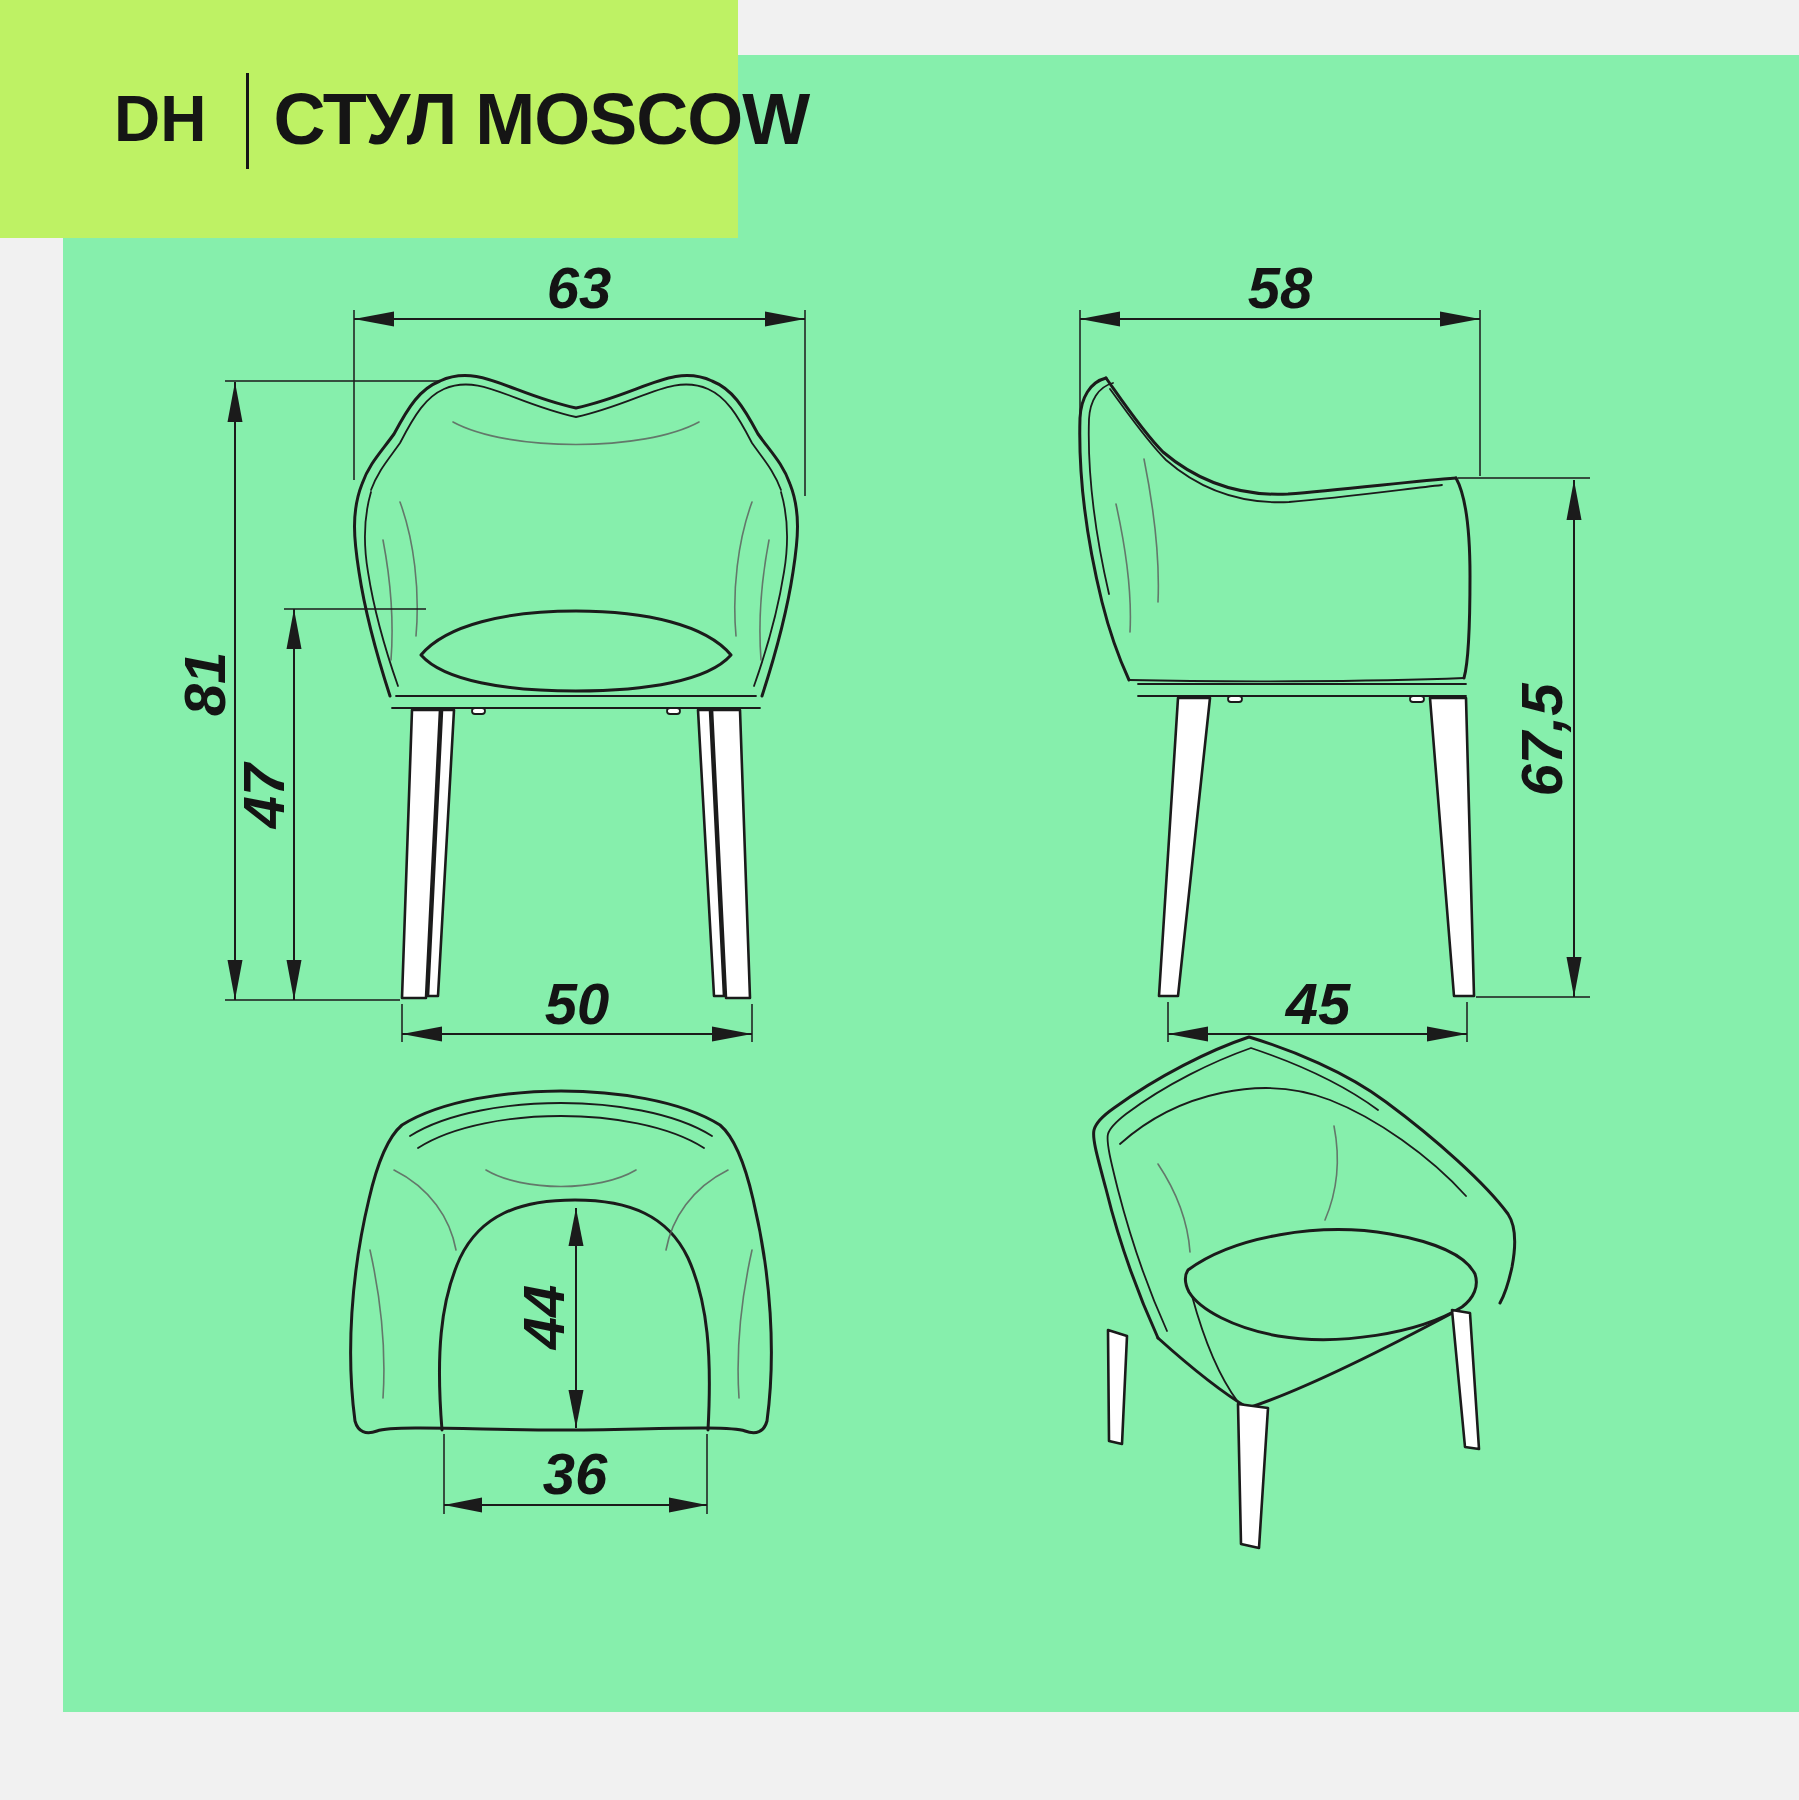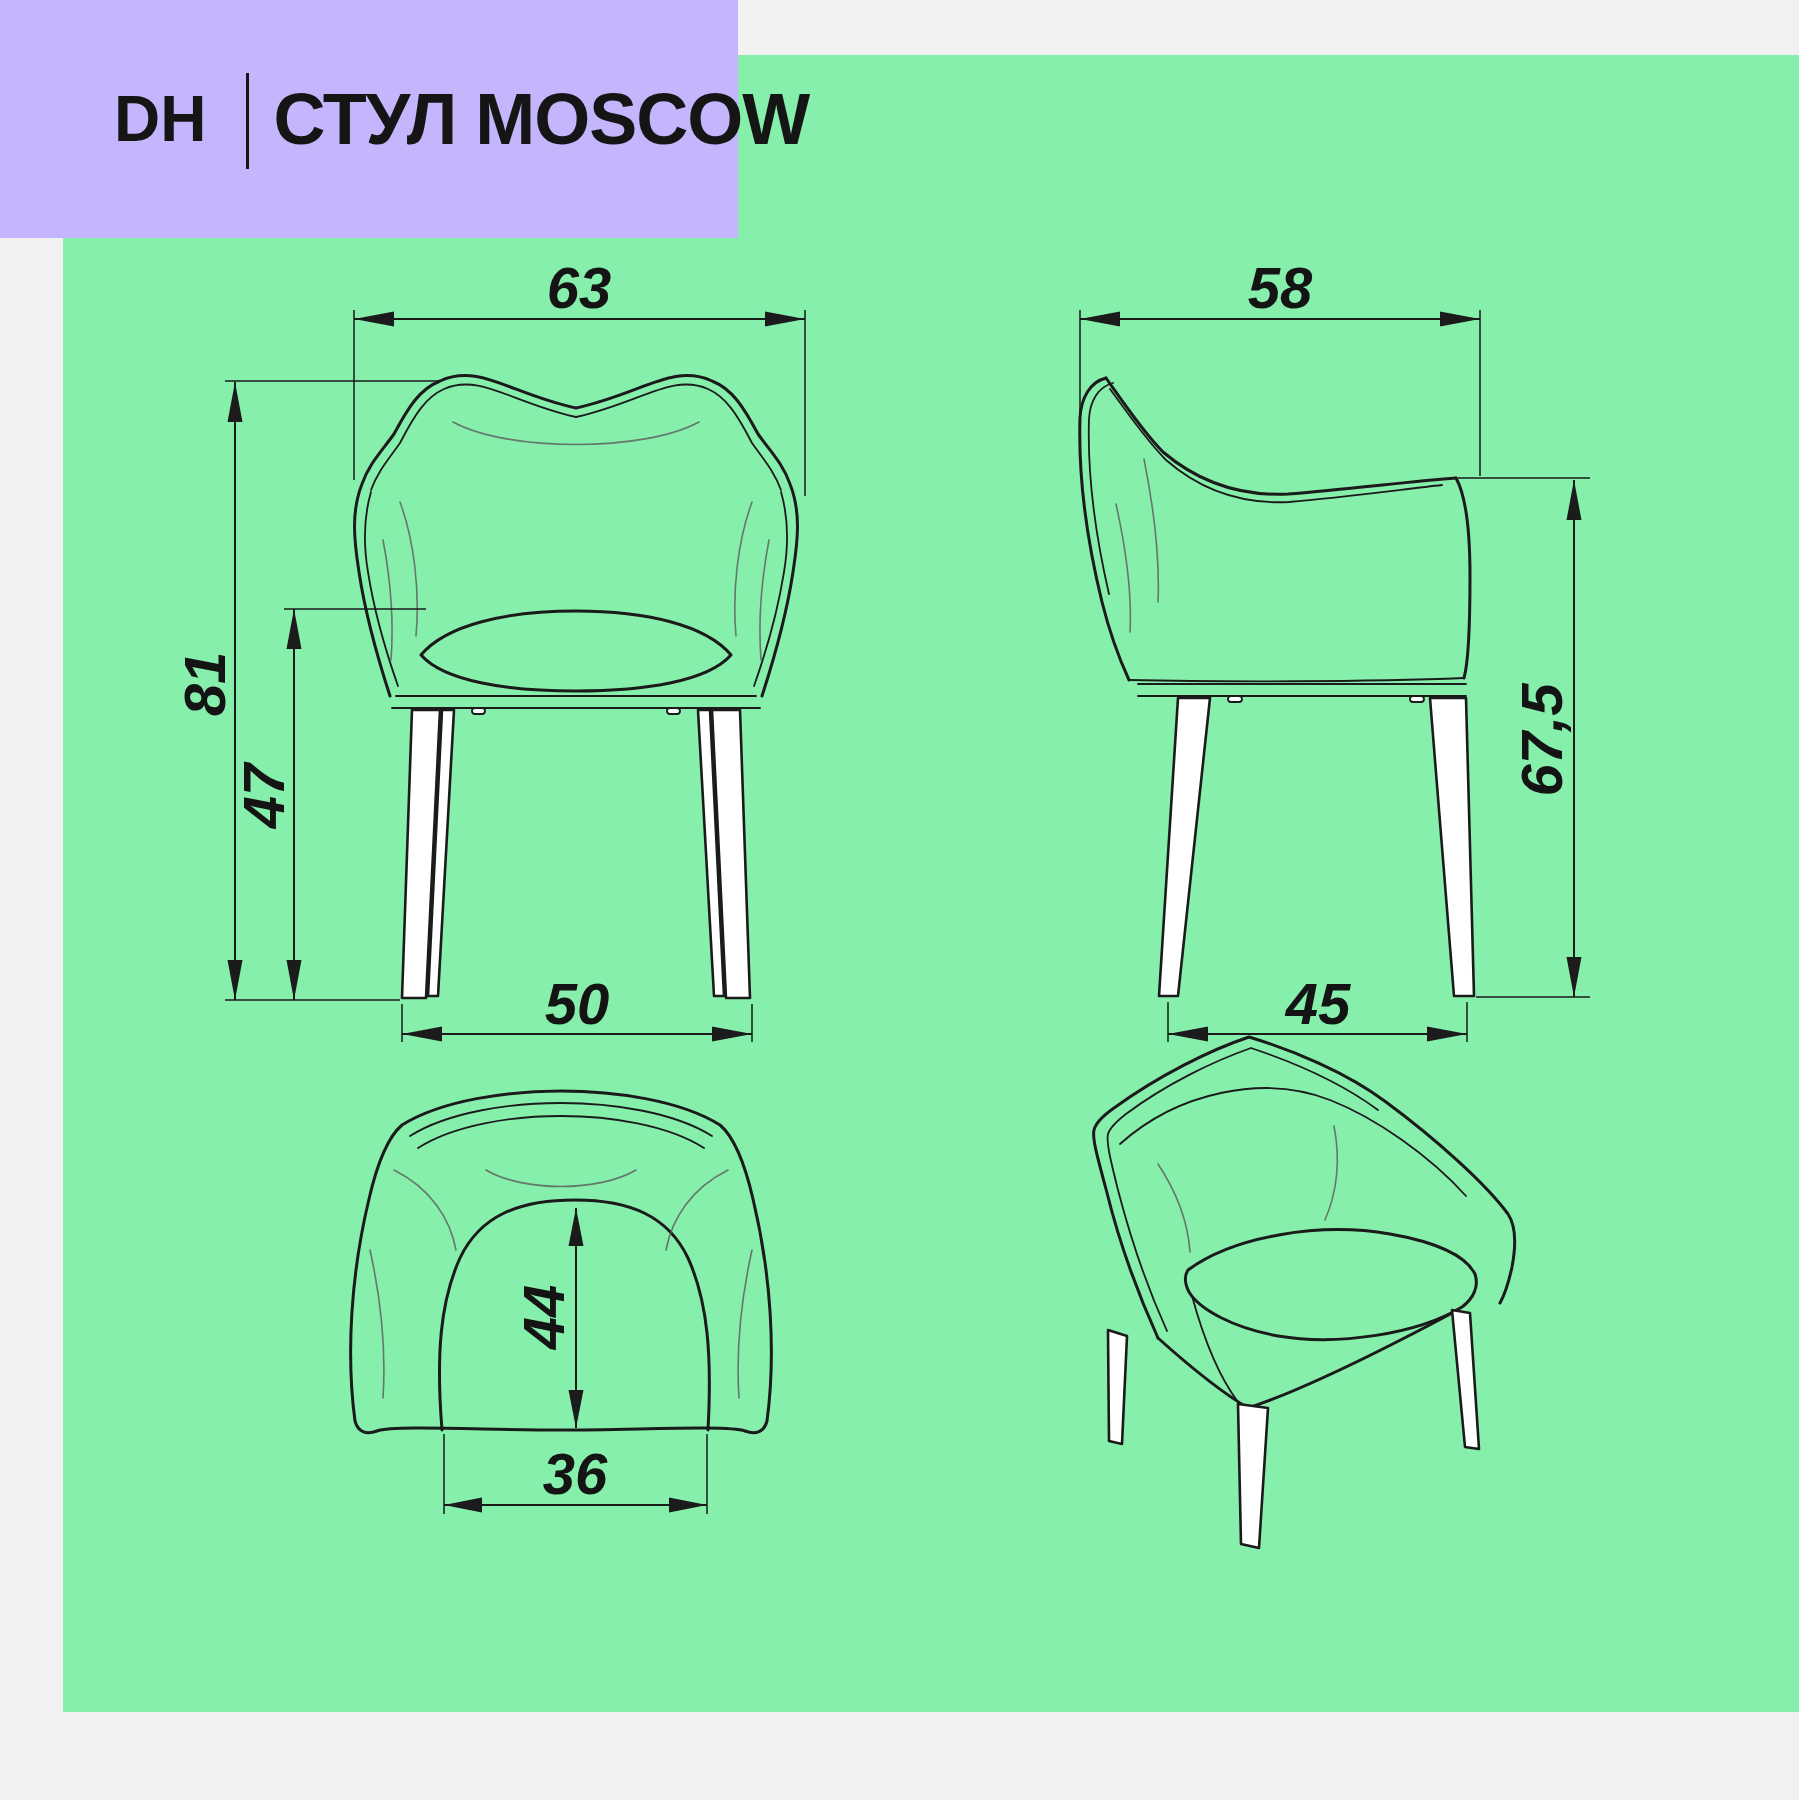--- a/index.html
+++ b/index.html
@@ -19,21 +19,21 @@
     left: 63px; top: 55px;
     width: 1740px; height: 1657px;
     background: #86efac;
   }
   .canvas svg { position: absolute; left: 0; top: 0; width: 100%; height: 100%; }
 
   .band {
     position: absolute;
     left: 0; top: 0;
     width: 738px; height: 238px;
-    background: #c4b5fd;
+    background: #bef264;
   }
   .band-inner {
     position: absolute;
     left: 114px; top: 0; height: 238px;
     display: flex; align-items: center;
   }
   .brand {
     font-size: 64px; font-weight: 700; color: #151515;
     letter-spacing: 0px; line-height: 1;
   }

